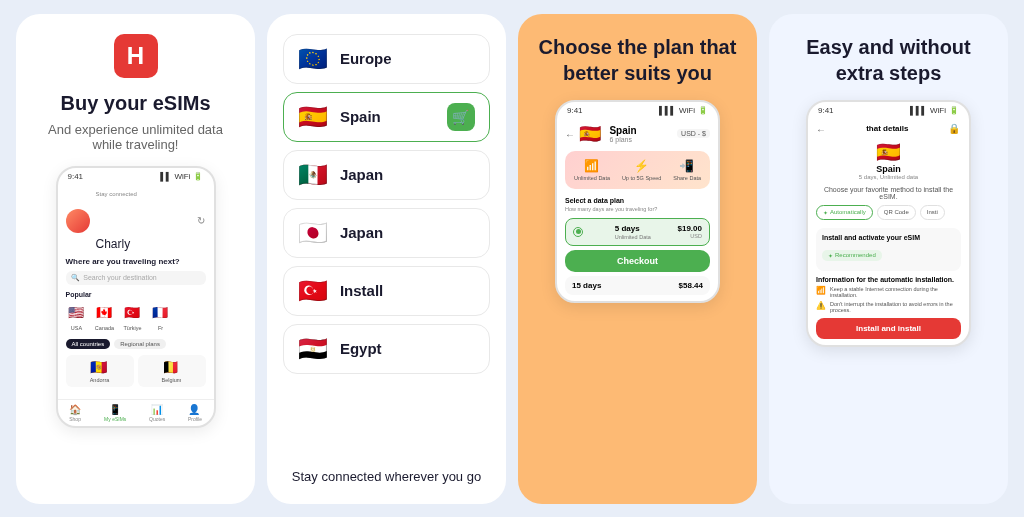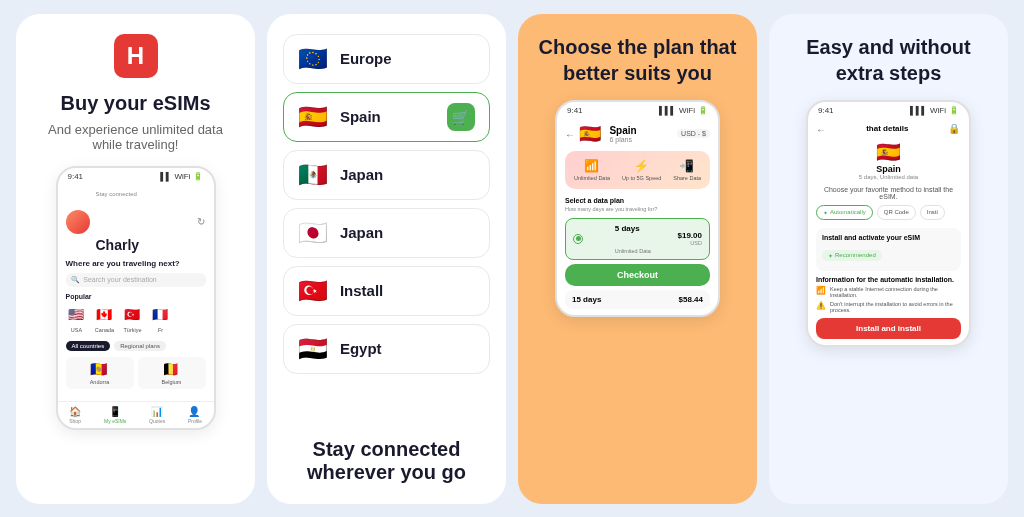--- a/index.html
+++ b/index.html
@@ -92,21 +92,21 @@
       margin-bottom: 6px;
     }
     .avatar-small {
       width: 24px;
       height: 24px;
       border-radius: 50%;
       background: linear-gradient(135deg, #ff8a65, #e53935);
     }
     .s1-user-info { flex: 1; }
     .s1-connected { font-size: 6px; color: #888; }
-    .s1-name { font-size: 14px; font-weight: 700; color: #1a1a2e; margin-top: 40px; }
+    .s1-name { font-size: 12px; font-weight: 400; color: #1a1a2e; margin-top: 40px; }
     .s1-question { font-size: 8px; font-weight: 600; color: #1a1a2e; margin-bottom: 5px; }
     .s1-search {
       background: #f5f5f5;
       border-radius: 6px;
       padding: 3px 6px;
       font-size: 7px;
       color: #aaa;
       margin-bottom: 6px;
       display: flex;
       align-items: center;
@@ -191,24 +191,23 @@
       height: 28px;
       border-radius: 8px;
       background: #4caf50;
       display: flex;
       align-items: center;
       justify-content: center;
       color: white;
       font-size: 14px;
     }
     .panel-bottom-text {
-      font-size: 20px;
-      font-weight: 700;
+      font-size: 13px;
+      font-weight: 400;
       color: #1a1a2e;
-      text-align: center;
       margin-top: auto;
       padding-top: 10px;
     }
     
     .p3-phone {
       width: 165px;
       background: white;
       border-radius: 20px;
       border: 2px solid #e0e0e0;
       box-shadow: 0 4px 16px rgba(0,0,0,0.1);
@@ -246,21 +245,21 @@
       padding: 5px 7px;
       margin-bottom: 4px;
       display: flex;
       align-items: center;
       justify-content: space-between;
     }
     .p3-plan-row.selected {
       background: #e8f5e9;
       border: 1px solid #4caf50;
     }
-    .p3-plan-left { display: flex; flex-direction: column; gap: 15px; }
+    .p3-plan-left { display: flex; flex-direction: column; gap: 1px; }
     .p3-plan-days { font-size: 8px; font-weight: 700; }
     .p3-plan-data { font-size: 5.5px; color: #777; }
     .p3-plan-price { display: flex; flex-direction: column; align-items: flex-end; }
     .p3-price-main { font-size: 8px; font-weight: 700; }
     .p3-price-currency { font-size: 5.5px; color: #888; }
     .p3-radio {
       width: 10px;
       height: 10px;
       border-radius: 50%;
       border: 1.5px solid #4caf50;

